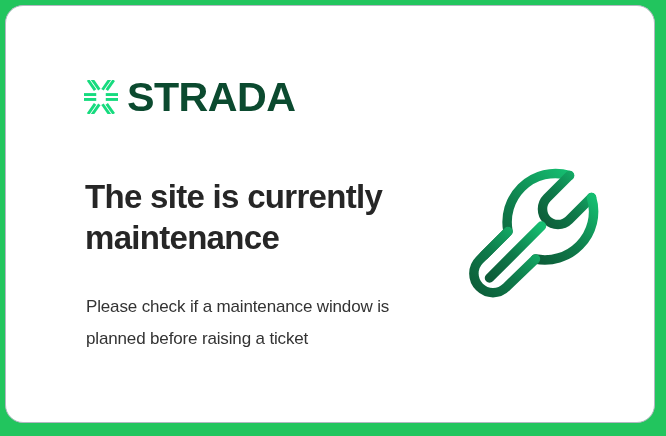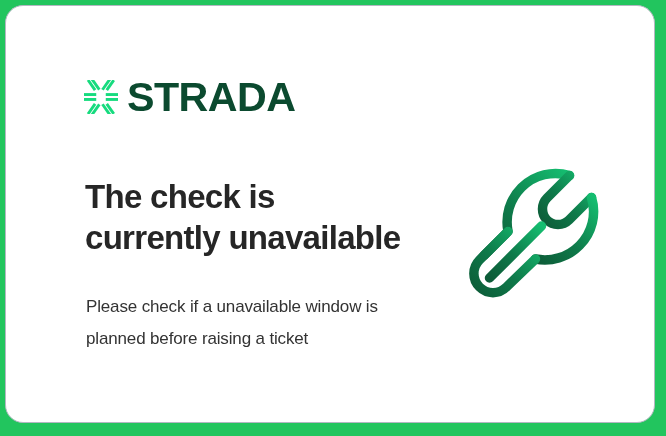--- a/index.html
+++ b/index.html
@@ -132,23 +132,23 @@
             <rect x="61" y="68" width="8.5" height="38" transform="rotate(-35 65 87)"></rect>
             <rect x="73" y="67" width="8.5" height="36" transform="rotate(-35 77 85)"></rect>
           </g>
 
           <circle cx="50" cy="50" r="7.5" fill="#ffffff"></circle>
         </svg>
       </span>
       <span class="brand-word">STRADA</span>
     </div>
 
-    <h1 class="headline">The check is currently unavailable</h1>
+    <h1 class="headline">The site is currently maintenance</h1>
 
-    <p class="body-copy">Please check if a unavailable window is planned before raising a ticket</p>
+    <p class="body-copy">Please check if a maintenance window is planned before raising a ticket</p>
 
     <div class="wrench-wrap">
       <svg viewBox="0 0 160 160" xmlns="http://www.w3.org/2000/svg" aria-hidden="true">
         <defs>
           <linearGradient id="wrenchGrad" x1="0" y1="1" x2="1" y2="0">
             <stop offset="0%" stop-color="#0d5c38"></stop>
             <stop offset="45%" stop-color="#0e7a4a"></stop>
             <stop offset="100%" stop-color="#15bd70"></stop>
           </linearGradient>
         </defs>

